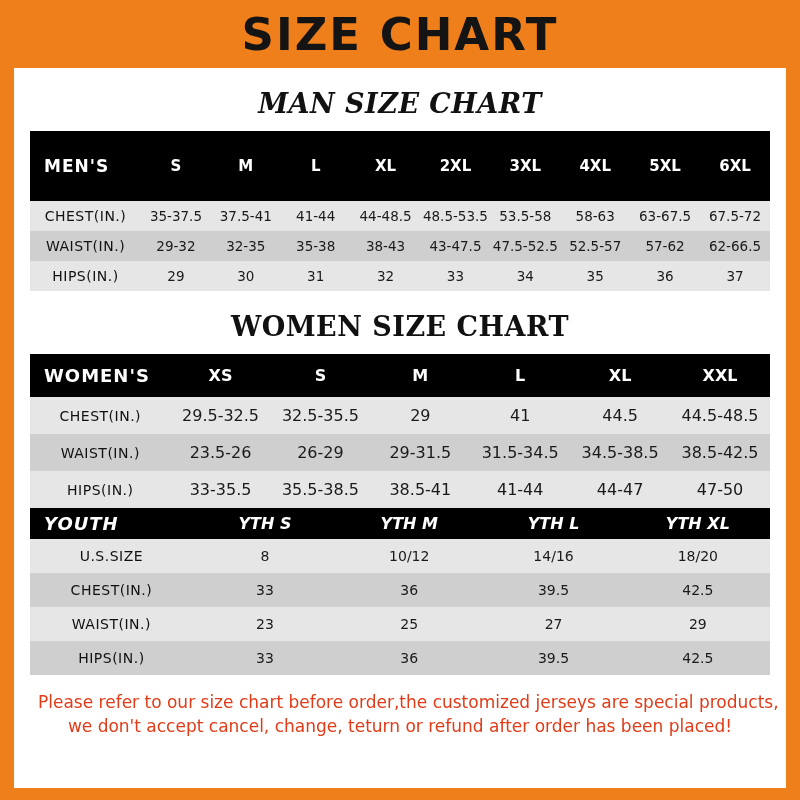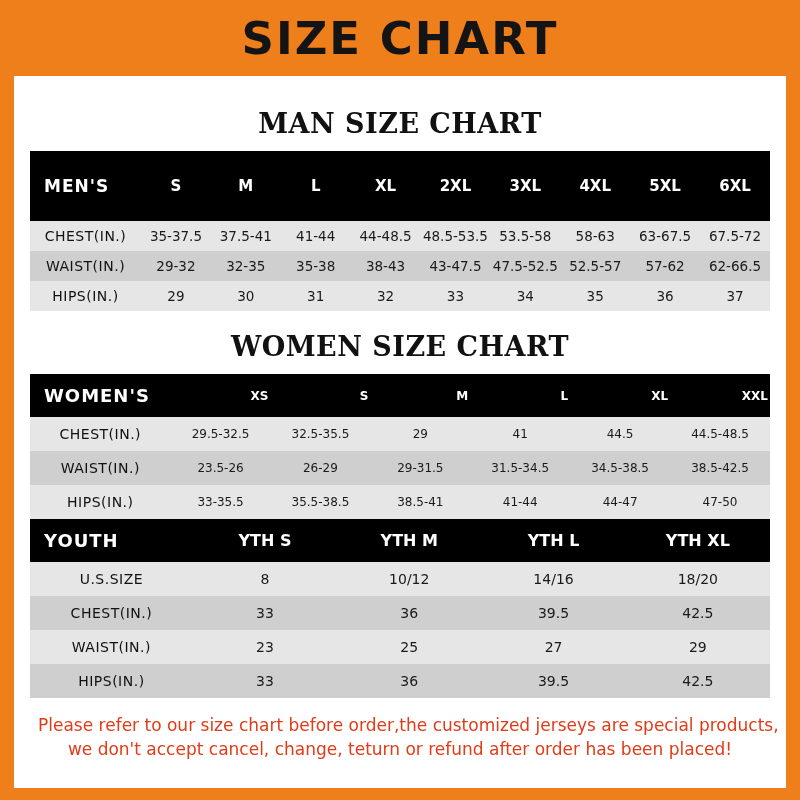--- a/index.html
+++ b/index.html
@@ -17,21 +17,21 @@
     position: relative;
     width: 800px;
     height: 800px;
     box-sizing: border-box;
     border-left: 14px solid #ef7f1a;
     border-right: 14px solid #ef7f1a;
     background: #ffffff;
   }
   .header-band {
     background: #ef7f1a;
-    height: 76px;
+    height: 68px;
     display: flex;
     align-items: center;
     justify-content: center;
     margin: 0 -14px;
   }
   .header-title {
     font-family: "DejaVu Sans", sans-serif;
     font-weight: bold;
     font-size: 45px;
     letter-spacing: 2px;
@@ -41,21 +41,21 @@
     padding: 0 16px;
   }
   .section-title {
     text-align: center;
     font-family: "DejaVu Serif", serif;
     font-weight: bold;
     font-size: 27px;
     color: #111111;
     letter-spacing: 0.5px;
   }
-  .man-title { margin-top: 32px; margin-bottom: 12px; }
+  .man-title { margin-top: 20px; margin-bottom: 12px; font-style: italic; }
   .women-title { margin-top: 20px; margin-bottom: 12px; }
   .youth-title { margin-top: 22px; margin-bottom: 12px; }
 
   table.size-table {
     width: 100%;
     border-collapse: collapse;
     table-layout: fixed;
   }
   table.size-table th,
   table.size-table td {
@@ -89,25 +89,25 @@
     color: #111111;
   }
   .size-table tbody tr.light { background: #e6e6e6; }
   .size-table tbody tr.dark  { background: #cfcfcf; }
 
   
   .men-table col.label { width: 15%; }
   .women-table col.label { width: 19%; }
   .youth-table col.label { width: 22%; }
   .youth-table tbody td { font-size: 14px; padding: 9px 20px; }
-  .youth-table thead th { font-size: 16px; padding: 11px 2px; }
+  .youth-table thead th { font-size: 16px; padding: 5px 2px; font-style: italic; }
   .youth-table thead th.rowlabel { font-size: 18px; }
-  .women-table thead th { font-size: 12px; padding: 11px 2px; text-align: right; }
+  .women-table thead th { font-size: 16px; padding: 11px 2px; }
   .women-table thead th.rowlabel { font-size: 18px; }
-  .women-table tbody td { font-size: 12px; padding: 9px 2px; }
+  .women-table tbody td { font-size: 16px; padding: 9px 2px; }
 
   .footer-note {
     margin-top: 16px;
     padding: 0 8px;
     text-align: center;
     color: #e23b17;
     font-size: 17px;
     line-height: 1.4;
     font-family: "DejaVu Sans", sans-serif;
   }

